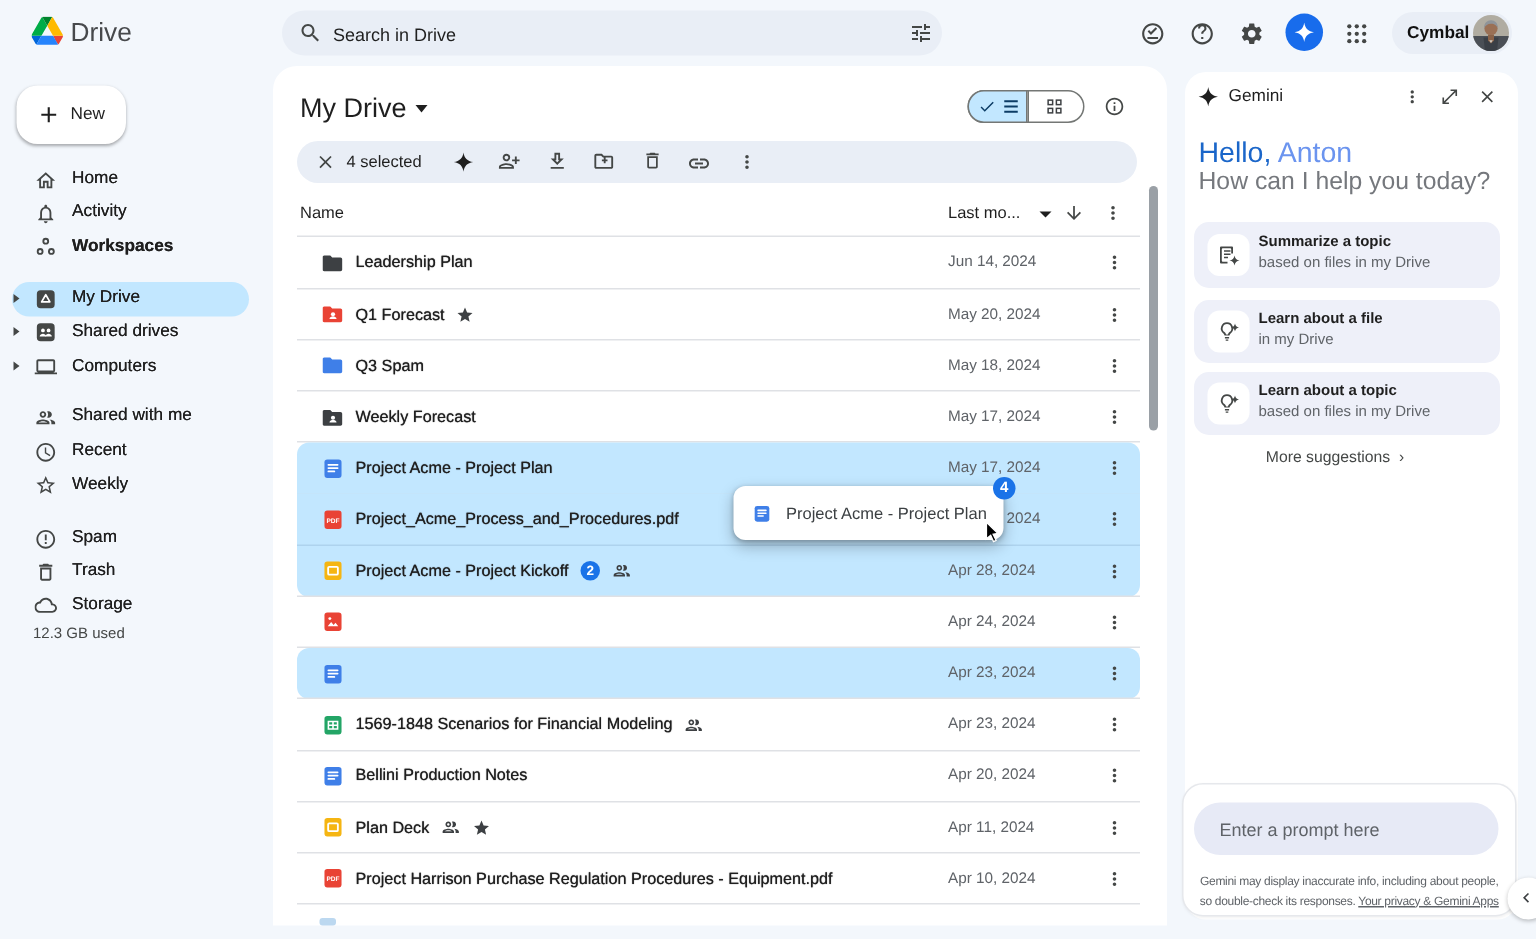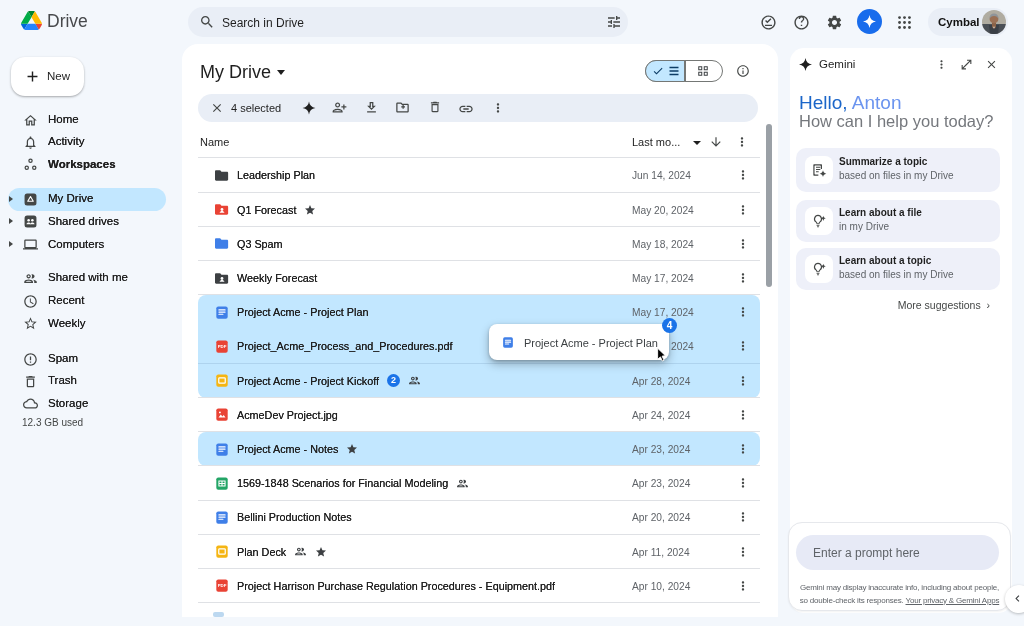--- a/index.html
+++ b/index.html
@@ -324,40 +324,31 @@
       <path d="M12 8c1.1 0 2-.9 2-2s-.9-2-2-2-2 .9-2 2 .9 2 2 2zm0 2c-1.1 0-2 .9-2 2s.9 2 2 2 2-.9 2-2-.9-2-2-2zm0 6c-1.1 0-2 .9-2 2s.9 2 2 2 2-.9 2-2-.9-2-2-2z" fill="#444746"></path>
     </svg>
 </div>
 <div class="ab" style="left:198px;top:397.0px;width:562px;height:1px;background:#dfe1e5"></div>
 <div class="row" style="top:397.8px;">
 <svg style="position:absolute;left:17px;top:50%;margin-top:-7.5px" width="14" height="15" viewBox="0 0 16 16">
       <rect x="1.5" y="1" width="13" height="14" rx="2.2" fill="#e94335"></rect>
       <path d="M4 11.5l2.6-3.4 1.9 2.3 1.4-1.7 2.1 2.8z" fill="#fff"></path>
       <circle cx="5.6" cy="5.6" r="1.1" fill="#fff"></circle>
     </svg>
-<div class="nwrap">
-      <span class="fname">AcmeDev Project.jpg</span>
-</div>
 <span class="fdate">Apr 24, 2024</span>
 <svg class="rdots" width="14" height="14" viewBox="0 0 24 24">
       <path d="M12 8c1.1 0 2-.9 2-2s-.9-2-2-2-2 .9-2 2 .9 2 2 2zm0 2c-1.1 0-2 .9-2 2s.9 2 2 2 2-.9 2-2-.9-2-2-2zm0 6c-1.1 0-2 .9-2 2s.9 2 2 2 2-.9 2-2-.9-2-2-2z" fill="#444746"></path>
     </svg>
 </div>
 <div class="ab" style="left:198px;top:431.2px;width:562px;height:1px;background:#dfe1e5"></div>
 <div class="row" style="top:432.0px;background:#c2e7ff;border-radius:8px;">
 <svg style="position:absolute;left:17px;top:50%;margin-top:-7.5px" width="14" height="15" viewBox="0 0 16 16">
       <rect x="1.5" y="1" width="13" height="14" rx="2.2" fill="#3f7fe8"></rect>
       <path d="M4.5 5h7M4.5 7.5h7M4.5 10h4.5" stroke="#fff" stroke-width="1.4" stroke-linecap="round"></path>
     </svg>
-<div class="nwrap">
-      <span class="fname">Project Acme - Notes</span>
-<svg width="12" height="12" viewBox="0 0 24 24">
-        <path d="M12 17.27 18.18 21l-1.64-7.03L22 9.24l-7.19-.61L12 2 9.19 8.63 2 9.24l5.46 4.73L5.82 21z" fill="#3d4043"></path>
-      </svg>
-</div>
 <span class="fdate">Apr 23, 2024</span>
 <svg class="rdots" width="14" height="14" viewBox="0 0 24 24">
       <path d="M12 8c1.1 0 2-.9 2-2s-.9-2-2-2-2 .9-2 2 .9 2 2 2zm0 2c-1.1 0-2 .9-2 2s.9 2 2 2 2-.9 2-2-.9-2-2-2zm0 6c-1.1 0-2 .9-2 2s.9 2 2 2 2-.9 2-2-.9-2-2-2z" fill="#444746"></path>
     </svg>
 </div>
 <div class="ab" style="left:198px;top:465.4px;width:562px;height:1px;background:#dfe1e5"></div>
 <div class="row" style="top:466.2px;">
 <svg style="position:absolute;left:17px;top:50%;margin-top:-7.5px" width="14" height="15" viewBox="0 0 16 16">
       <rect x="1.5" y="1" width="13" height="14" rx="2.2" fill="#23a566"></rect>
       <path d="M4.5 5.2h7v5.6h-7zM8 5.2v5.6M4.5 8h7" stroke="#fff" stroke-width="1.2" fill="none"></path>
@@ -469,21 +460,21 @@
 <div class="gico">
       <svg style="margin:6px" width="16" height="16" viewBox="0 0 24 24">
         <path d="M10.5 2.8a6.2 6.2 0 00-3.6 11.2c.6.5 1 1.2 1.1 2h5a3.4 3.4 0 011.1-2 6.2 6.2 0 00-3.6-11.2zm0 1.8a4.4 4.4 0 012.5 8 5.2 5.2 0 00-1.6 2.4H9.6A5.2 5.2 0 008 12.6a4.4 4.4 0 012.5-8z" fill="#444746"></path>
         <path d="M8.4 17.6h4.2v1.4H8.4zm.8 2.3h2.6v1.3H9.2z" fill="#444746"></path>
         <path d="M18.5 4c.4 2.3 1.7 3.6 4 4-2.3.4-3.6 1.7-4 4-.4-2.3-1.7-3.6-4-4 2.3-.4 3.6-1.7 4-4z" fill="#444746"></path>
       </svg>
     </div>
 <div class="gtitle" style="top:7px">Learn about a topic</div>
 <div class="gsub" style="top:21px">based on files in my Drive</div>
 </div>
-<div class="ab" style="left:790px;top:299px;width:200px;text-align:right;font-size:10.5px;font-weight:500;color:#444746">More suggestions&nbsp;&nbsp;›</div>
+<div class="ab" style="left:790px;top:299px;width:200px;text-align:center;font-size:10.5px;font-weight:500;color:#444746">More suggestions&nbsp;&nbsp;›</div>
 
 <div class="ab" style="left:788px;top:522px;width:223px;height:89px;background:#fff;border:1px solid #e6e8ec;border-radius:14px;box-sizing:border-box;box-shadow:0 1px 2px rgba(0,0,0,.05)"></div>
 <div class="ab" style="left:796px;top:535px;width:203px;height:35px;border-radius:17.5px;background:#e7eaf6"></div>
 <div class="ab" style="left:813px;top:546px;font-size:12px;color:#5f6368">Enter a prompt here</div>
 <div class="ab" style="left:789px;top:582px;width:221px;text-align:center;font-size:8px;letter-spacing:-.2px;color:#5f6368;line-height:12.5px">Gemini may display inaccurate info, including about people,<br>so double-check its responses. <span style="text-decoration:underline">Your privacy &amp; Gemini Apps</span></div>
 
 <div class="ab" style="left:1005px;top:585px;width:28px;height:28px;border-radius:50%;background:#fff;box-shadow:0 1px 3px rgba(0,0,0,.25)"></div>
 <svg class="ab" style="left:1011px;top:592px" width="13" height="13" viewBox="0 0 24 24">
     <path d="M15.41 7.41 14 6l-6 6 6 6 1.41-1.41L10.83 12z" fill="#3d4043"></path>
   </svg>

